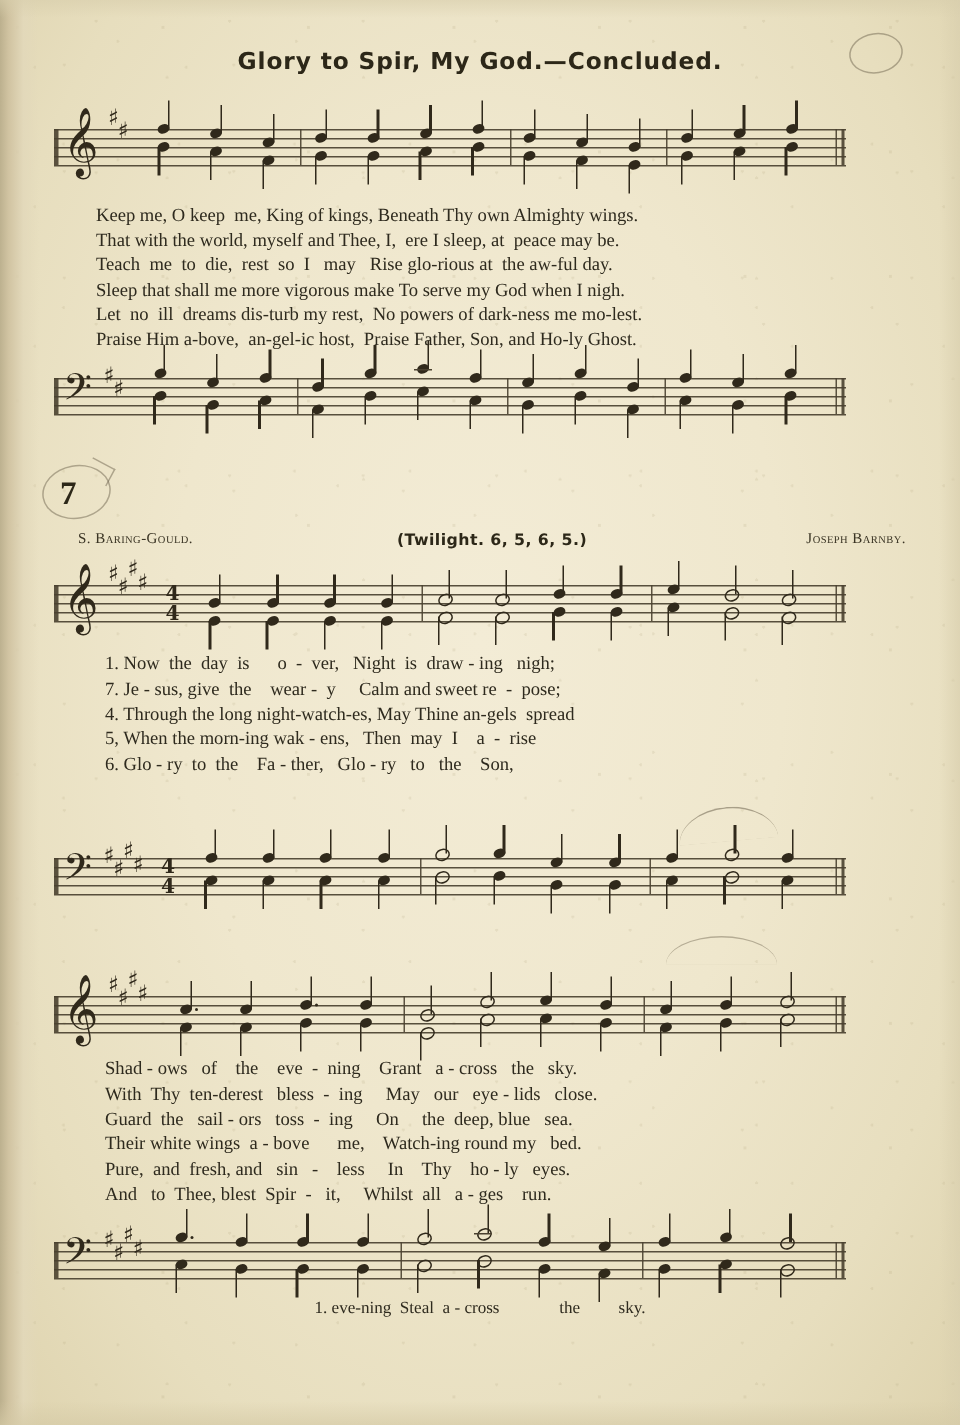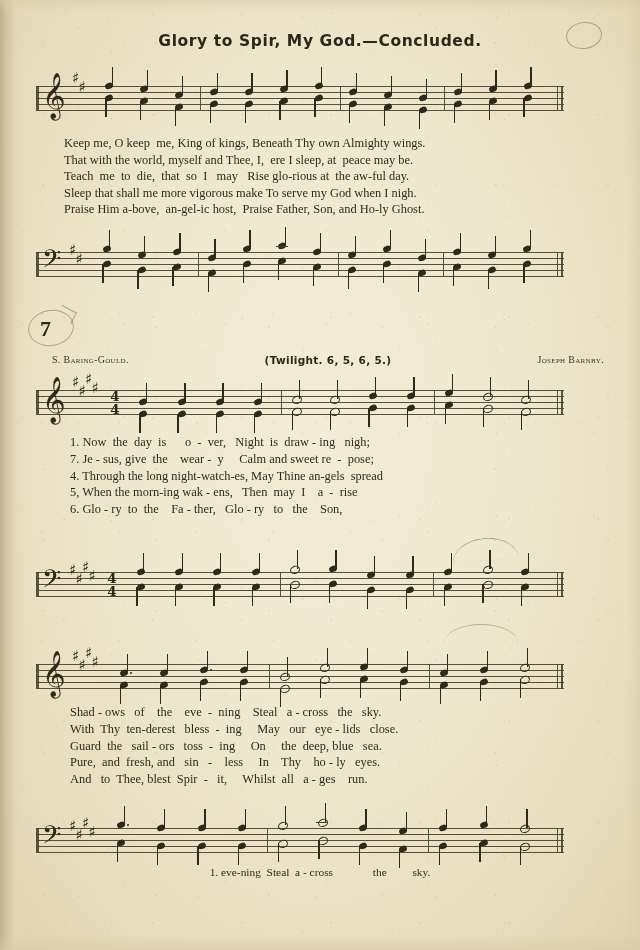--- a/index.html
+++ b/index.html
@@ -262,22 +262,23 @@
           <div class="barline" style="left: 303.62px; top: 12px; height: 24px;"></div>
           <div class="barline" style="left: 408.158px; top: 12px; height: 24px;"></div>
           <div class="barline" style="left: 521px; top: 12px; height: 24px;"></div>
           <div class="barline thick" style="left: 524.6px; top: 12px; height: 24px;"></div>
         </div>
       </div>
 
     <div class="lyrics" id="lyrics-concluded">
       <div class="lyr-line">Keep me, O keep  me, King of kings, Beneath Thy own Almighty wings.</div>
       <div class="lyr-line">That with the world, myself and Thee, I,  ere I sleep, at  peace may be.</div>
-      <div class="lyr-line">Teach  me  to  die,  that  so  I   may   Rise glo-rious at  the aw-ful day.</div>
+      <div class="lyr-line">Teach  me  to  die,  rest  so  I   may   Rise glo-rious at  the aw-ful day.</div>
       <div class="lyr-line">Sleep that shall me more vigorous make To serve my God when I nigh.</div>
+      <div class="lyr-line">Let  no  ill  dreams dis-turb my rest,  No powers of dark-ness me mo-lest.</div>
       <div class="lyr-line">Praise Him a-bove,  an-gel-ic host,  Praise Father, Son, and Ho-ly Ghost.</div>
     </div>
 
     <div class="system" id="sys2" style="left:36px;top:240px;width:528px;height:52px;">
         <div class="staff" style="width: 528px; height: 54px;">
           <div class="staff-line" style="top: 12px; width: 528px;"></div>
           <div class="staff-line" style="top: 18px; width: 528px;"></div>
           <div class="staff-line" style="top: 24px; width: 528px;"></div>
           <div class="staff-line" style="top: 30px; width: 528px;"></div>
           <div class="staff-line" style="top: 36px; width: 528px;"></div>
@@ -558,23 +559,24 @@
           <div class="nh open" style="left: 484px; top: 24px;"></div>
           <div class="stem" style="left: 483.8px; top: 27px; height: 19px;"></div>
           <div class="barline" style="left: 232.8px; top: 12px; height: 24px;"></div>
           <div class="barline" style="left: 392.8px; top: 12px; height: 24px;"></div>
           <div class="barline" style="left: 521px; top: 12px; height: 24px;"></div>
           <div class="barline thick" style="left: 524.6px; top: 12px; height: 24px;"></div>
         </div>
       </div>
 
     <div class="lyrics" id="lyrics-verses-2">
-      <div class="lyr-line">Shad - ows   of    the    eve  -  ning    Steal   a - cross   the   sky.</div>
+      <div class="lyr-line">Shad - ows   of    the    eve  -  ning    Grant   a - cross   the   sky.</div>
       <div class="lyr-line">With  Thy  ten-derest   bless  -  ing     May   our   eye - lids   close.</div>
       <div class="lyr-line">Guard  the   sail - ors   toss  -  ing     On     the  deep, blue   sea.</div>
+      <div class="lyr-line">Their white wings  a - bove      me,    Watch-ing round my   bed.</div>
       <div class="lyr-line">Pure,  and  fresh, and   sin   -    less     In    Thy    ho - ly   eyes.</div>
       <div class="lyr-line">And   to  Thee, blest  Spir  -   it,     Whilst  all   a - ges    run.</div>
     </div>
 
     <div class="system" id="sys6" style="left:36px;top:816px;width:528px;height:52px;">
         <div class="staff" style="width: 528px; height: 54px;">
           <div class="staff-line" style="top: 12px; width: 528px;"></div>
           <div class="staff-line" style="top: 18px; width: 528px;"></div>
           <div class="staff-line" style="top: 24px; width: 528px;"></div>
           <div class="staff-line" style="top: 30px; width: 528px;"></div>

